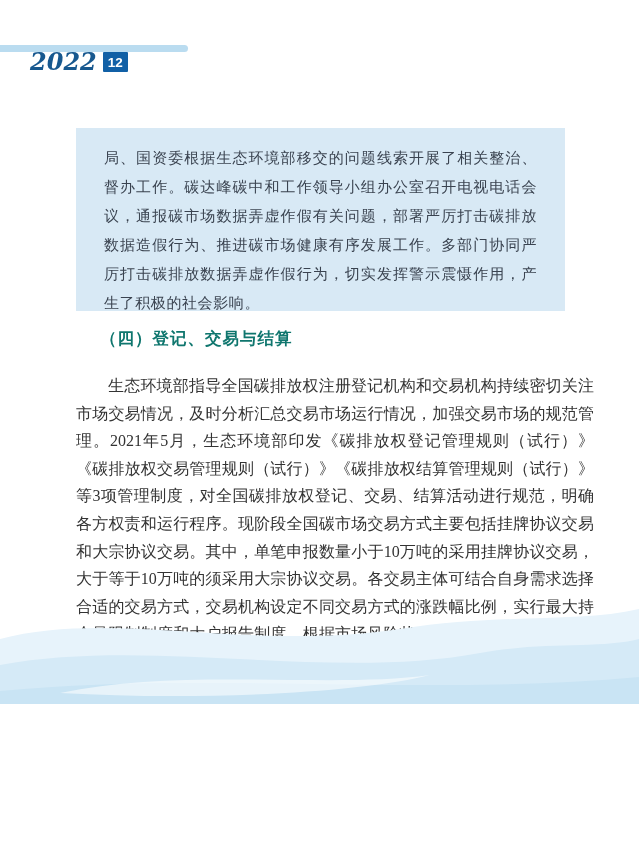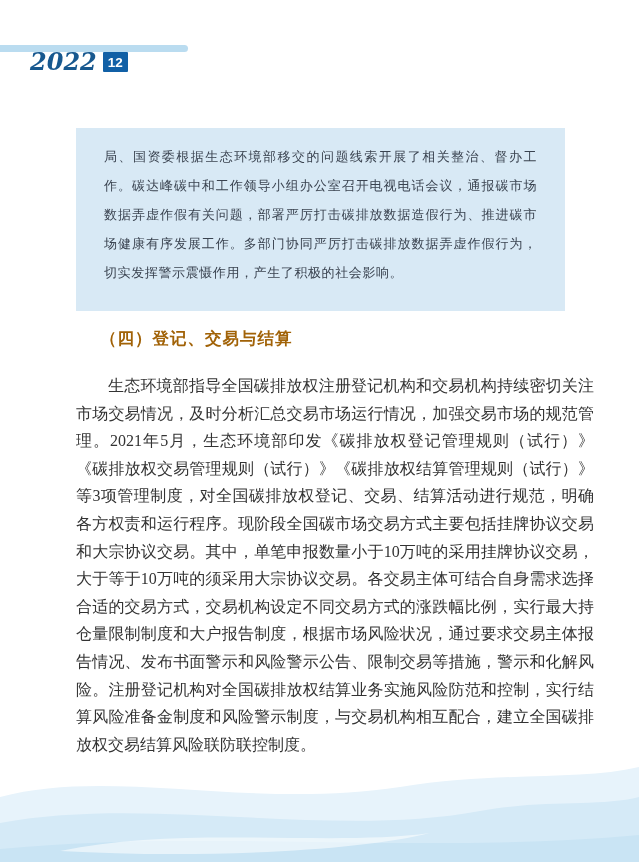--- a/index.html
+++ b/index.html
@@ -4,21 +4,21 @@
 <style>
   html, body {
     margin: 0;
     padding: 0;
     background: #ffffff;
     font-family: "Liberation Sans", sans-serif;
   }
   .page {
     position: relative;
     width: 639px;
-    height: 862px;
+    height: 704px;
     background: #ffffff;
     overflow: hidden;
   }
 
   
   .header-accent-bar {
     position: absolute;
     left: 0;
     top: 45px;
     width: 188px;
@@ -68,39 +68,39 @@
     left: 76px;
     top: 128px;
     width: 489px;
     height: 183px;
     background: #d8e9f5;
     box-sizing: border-box;
     padding: 15px 28px 0 28px;
   }
   .quote-box p {
     margin: 0;
-    font-family: Liberation Mono, monospace;
-    font-size: 13px;
+    font-family: Liberation Sans, sans-serif;
+    font-size: 15px;
     line-height: 29px;
     letter-spacing: 0.6px;
     color: #3a4350;
     text-align: justify;
     text-justify: inter-ideograph;
   }
 
   
   .section-heading {
     position: absolute;
     left: 100px;
     top: 328px;
     margin: 0;
     font-family: "DejaVu Serif", serif;
     font-weight: bold;
     font-size: 16.5px;
-    color: #a16207;
+    color: #0f766e;
     letter-spacing: 1px;
   }
   .body-paragraph {
     position: absolute;
     left: 60px;
     top: 356px;
     width: 518px;
     margin: 16px;
     font-family: "Liberation Serif", serif;
     font-size: 16px;

